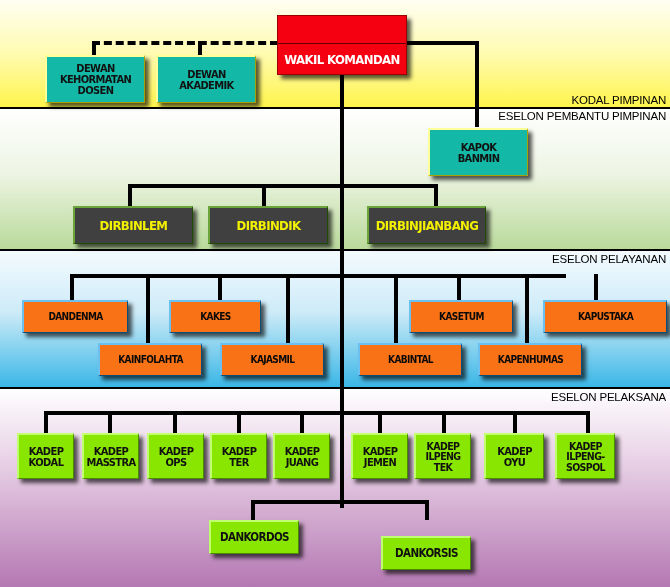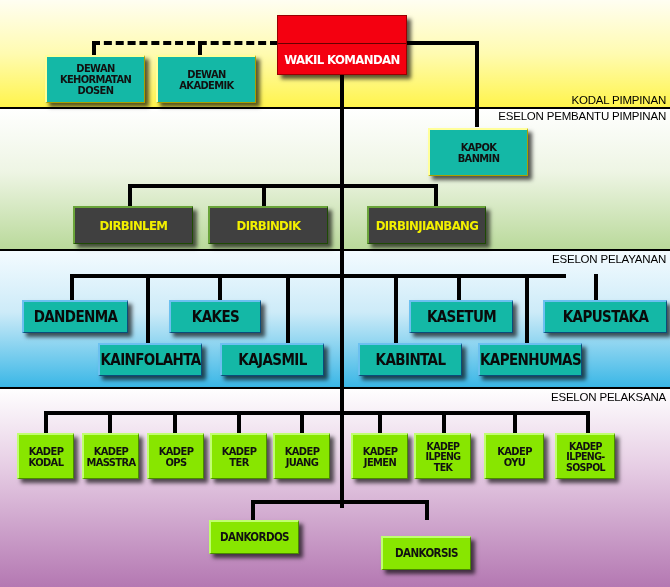--- a/index.html
+++ b/index.html
@@ -14,21 +14,21 @@
 
   .line { position:absolute; background:#000; }
   .dash { position:absolute; height:0; border-top:4px dashed #000; }
 
   .box { position:absolute; display:flex; align-items:center; justify-content:center; text-align:center;
          font-family:"DejaVu Sans", sans-serif; font-weight:bold; font-stretch:condensed; letter-spacing:-0.6px;
          box-shadow:4px 4px 4px rgba(0,0,0,0.65); box-sizing:border-box; line-height:1.0; white-space:pre-line; cursor:default; }
   .yellow { background:#14b8a6; color:#111; border-top:2px solid #ffff9a; border-left:2px solid #ffff9a; border-right:1px solid #a8a000; border-bottom:1px solid #a8a000; font-size:11px; }
   .red { background:#f40010; color:#fff; border:1px solid #900; font-size:13px; }
   .dkgreen { background:#404040; color:#f3f000; border-top:2px solid #6aa43a; border-left:2px solid #6aa43a; border-right:1px solid #1e4a04; border-bottom:1px solid #1e4a04; font-size:13px; }
-  .blue { background:#14b8a6; color:#0a0a0a; border-top:2px solid #6cc0f0; border-left:2px solid #6cc0f0; border-right:1px solid #0a4c7a; border-bottom:1px solid #0a4c7a; font-size:15px; }
+  .blue { background:#f97316; color:#0a0a0a; border-top:2px solid #6cc0f0; border-left:2px solid #6cc0f0; border-right:1px solid #0a4c7a; border-bottom:1px solid #0a4c7a; font-size:10px; }
   .lgreen { background:#88e600; color:#111; border-top:2px solid #c0ff70; border-left:2px solid #c0ff70; border-right:1px solid #4a8a00; border-bottom:1px solid #4a8a00; font-size:11px; }
   .lgreen.multi { font-size:10.5px; }
   .red-split { position:absolute; left:0; right:0; top:27px; height:1px; background:#600; }
   .red-half { position:absolute; left:0; right:0; display:flex; align-items:center; justify-content:center; }
 </style>
 </head>
 <body>
 
 <div class="band" id="band-pimpinan"></div>
 <div class="band" id="band-pembantu"></div>

